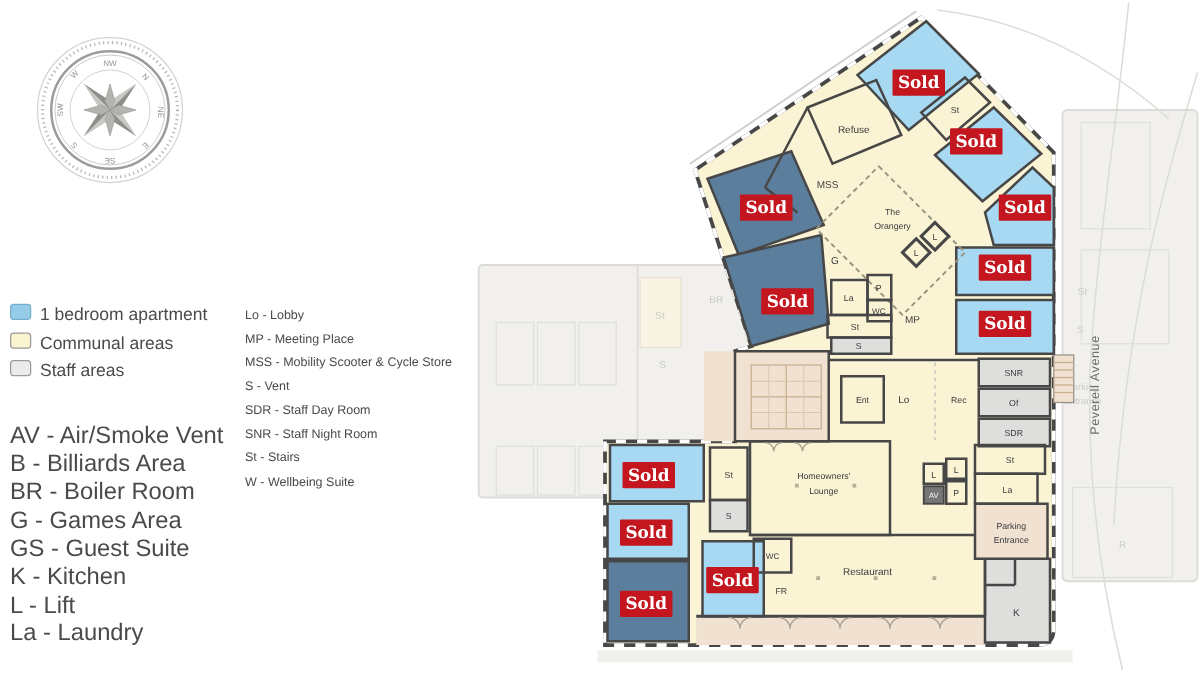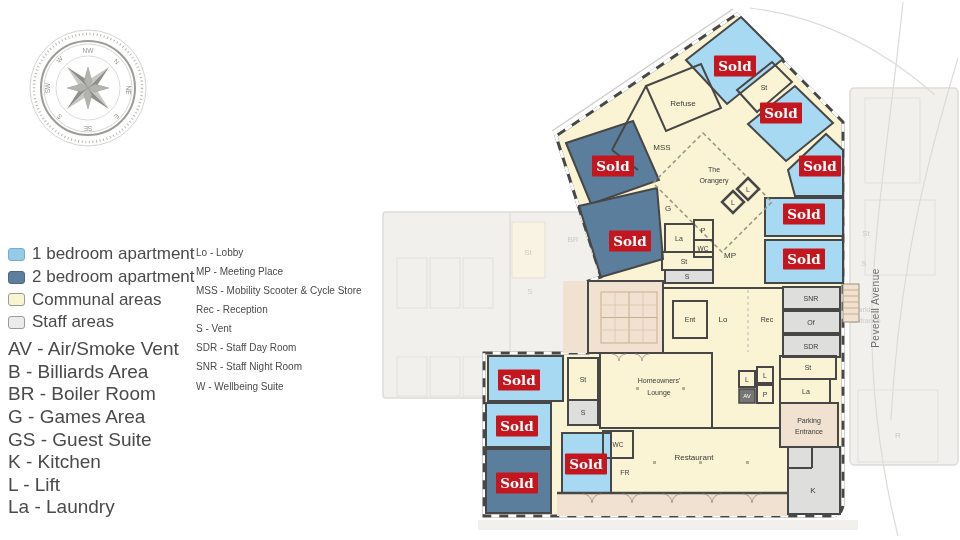--- a/index.html
+++ b/index.html
@@ -3,21 +3,21 @@
 <meta charset="utf-8">
 <style>
   html,body{margin:0;padding:0;background:#ffffff;}
   body{width:960px;height:540px;overflow:hidden;position:relative;
        font-family:"Liberation Sans","DejaVu Sans",sans-serif;}
   .canvas{position:absolute;inset:0;width:960px;height:540px;}
 
   
   .legend{position:absolute;left:8px;top:243px;width:372px;color:#4a4a4a;}
   .swatch-rows{position:absolute;left:0;top:0;}
-  .swatch-row{display:flex;align-items:center;height:22.7px;font-size:17px;}
+  .swatch-row{display:flex;align-items:flex-start;height:22.7px;font-size:14px;}
   .swatch{width:15px;height:11px;border:1px solid #9a9a9a;border-radius:3px;
           margin-right:7px;flex:0 0 auto;}
   .sw-0{background:#96cbe8;border-color:#74aecd;}
   .sw-1{background:#5f7e9b;border-color:#4c6983;}
   .sw-2{background:#faf4d0;}
   .sw-3{background:#ebebeb;}
   .abbr-left{position:absolute;left:0;top:95px;width:180px;}
   .abbr-left .abbr{height:22.6px;font-size:19px;display:flex;align-items:center;}
   .abbr-right{position:absolute;left:188px;top:4px;width:172px;}
   .abbr-right .abbr{font-size:10px;line-height:1.17;margin-bottom:7.4px;}
@@ -95,24 +95,20 @@
     <text transform="translate(48.1,48.1) rotate(315)">W</text>
   </svg>
 
   <div class="legend">
     <div class="swatch-rows">
       <div class="swatch-row">
         <span class="swatch sw-0"></span>
         <span>1 bedroom apartment</span>
       </div>
       <div class="swatch-row">
-        <span class="swatch sw-1"></span>
-        <span>2 bedroom apartment</span>
-      </div>
-      <div class="swatch-row">
         <span class="swatch sw-2"></span>
         <span>Communal areas</span>
       </div>
       <div class="swatch-row">
         <span class="swatch sw-3"></span>
         <span>Staff areas</span>
       </div>
     </div>
     <div class="abbr-left">
       <div class="abbr">AV - Air/Smoke Vent</div>
@@ -121,24 +117,24 @@
       <div class="abbr">G - Games Area</div>
       <div class="abbr">GS - Guest Suite</div>
       <div class="abbr">K - Kitchen</div>
       <div class="abbr">L - Lift</div>
       <div class="abbr">La - Laundry</div>
     </div>
     <div class="abbr-right">
       <div class="abbr">Lo - Lobby</div>
       <div class="abbr">MP - Meeting Place</div>
       <div class="abbr">MSS - Mobility Scooter &amp; Cycle Store</div>
-      <div class="abbr">Rec - Reception</div>
       <div class="abbr">S - Vent</div>
       <div class="abbr">SDR - Staff Day Room</div>
       <div class="abbr">SNR - Staff Night Room</div>
+      <div class="abbr">St - Stairs</div>
       <div class="abbr">W - Wellbeing Suite</div>
     </div>
   </div>
 
   <svg class="plan" width="960" height="540" viewBox="0 0 960 540">
 
     <g>
       <rect class="bgblock" x="383" y="212" width="218" height="186" rx="3"></rect>
       <rect class="bginner" x="397" y="258" width="30" height="50"></rect>
       <rect class="bginner" x="430" y="258" width="30" height="50"></rect>

